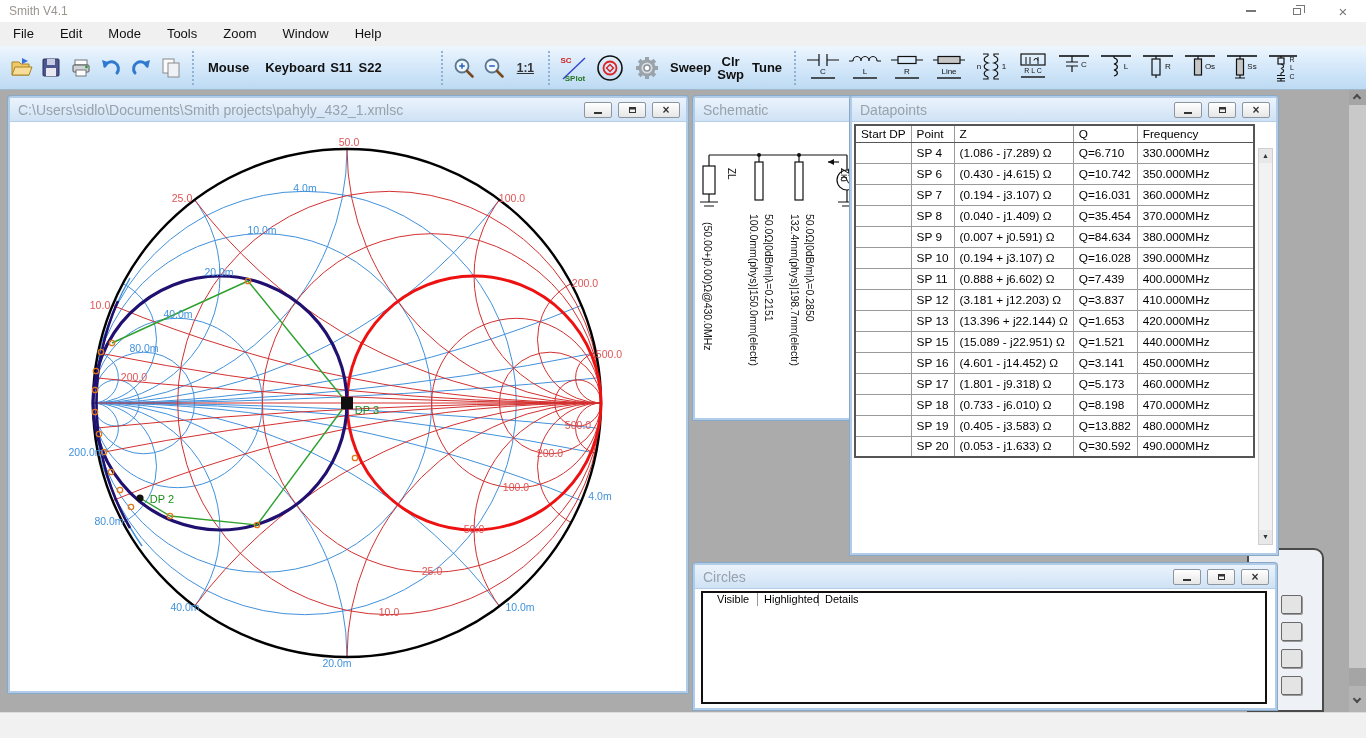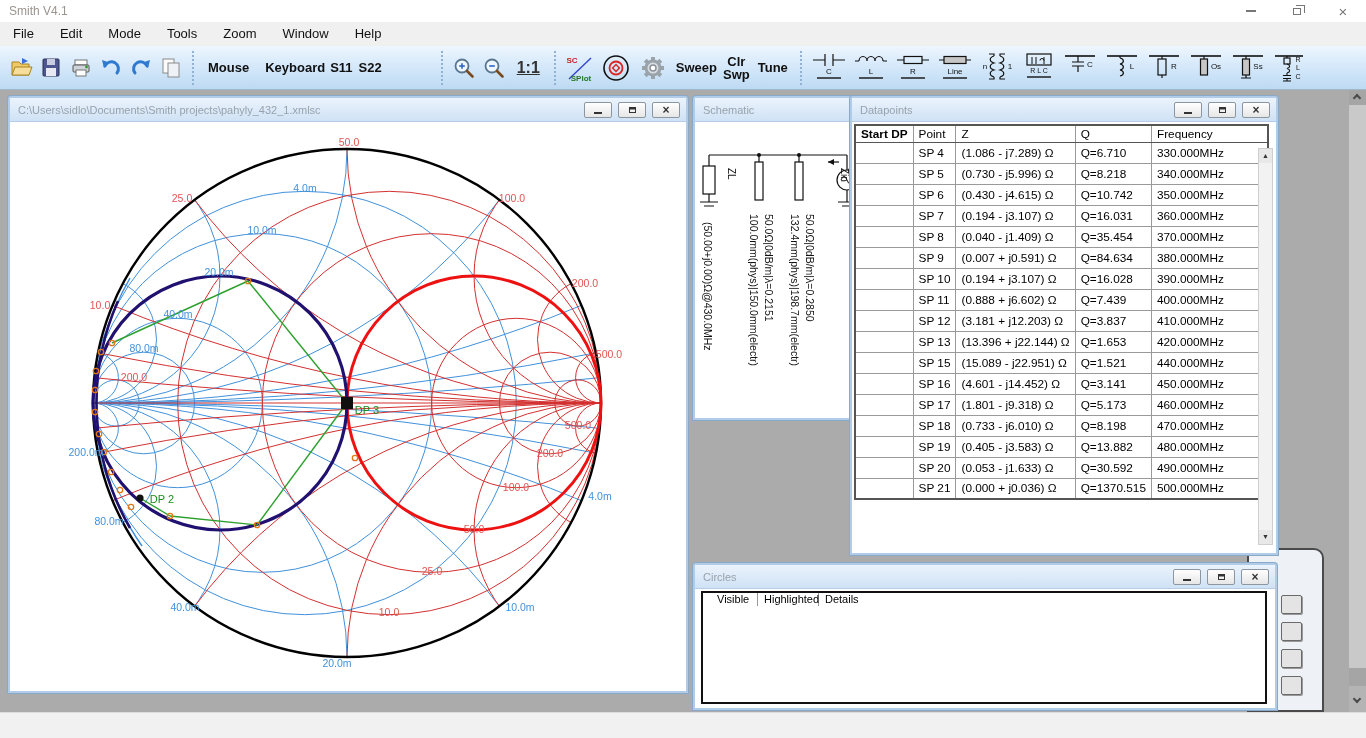--- a/index.html
+++ b/index.html
@@ -17,28 +17,28 @@
   .wc-x { font-size:15px; color:#777; }
 
   .menubar { position:absolute; left:0; top:22px; width:1170px; height:24px; background:#f0f0f0; display:flex; align-items:center; font-size:13px; color:#111; }
   .menu-item { padding:0 13px; line-height:24px; }
 
   .toolbar { position:absolute; left:0; top:46px; width:1366px; height:44px; background:linear-gradient(#eef6fe 0%, #d6e9fa 45%, #bddaf3 100%); display:flex; align-items:center; border-bottom:1px solid #9fb8ce; }
   .tb-sep { align-self:center; height:34px; border-left:2px dotted #8fb2d4; margin:0 6px; }
   .tb-ibtn { width:28px; height:32px; display:flex; align-items:center; justify-content:center; margin:13px 1px; background:transparent; border:none; }
   .tb-text { background:transparent; border:none; font-weight:bold; font-size:13px; color:#101010; padding:0 8px; height:32px; font-family:"Liberation Sans",sans-serif; }
   .tb-clr { display:flex; flex-direction:column; align-items:center; justify-content:center; line-height:13px; }
-  .tb-ratio { font-weight:bold; font-size:16px; color:#333; padding:0 8px;text-decoration:underline; }
+  .tb-ratio { font-weight:bold; font-size:12px; color:#333; padding:0 8px;text-decoration:underline; }
   .tb-comp { width:40px; height:36px; display:flex; align-items:center; justify-content:center; background:transparent; border:none; margin:0 1px; }
 
   
   .mdi { position:absolute; left:0; top:90px; width:1366px; height:622px; background:#ababab; overflow:hidden; }
   .mdiwin { position:absolute; background:#ffffff; border:2px solid #b0cce8; box-shadow:0 0 0 1px #8aa9c6; border-radius:3px 3px 0 0; }
   .mdiwin .wtitle { height:24px; background:linear-gradient(#ebf3fc,#cfe2f5); border-bottom:1px solid #b5cde6; display:flex; align-items:center; border-radius:2px 2px 0 0; }
-  .wtitle-text { margin-left:8px; font-size:11px; color:#98a2ac; white-space:nowrap; overflow:hidden;text-align:right; }
+  .wtitle-text { margin-left:8px; font-size:14px; color:#98a2ac; white-space:nowrap; overflow:hidden;text-align:right; }
   .wbtns { position:absolute; right:6px; top:4px; display:flex; gap:6px; }
   .mdi-btn { width:28px; height:16px; background:linear-gradient(#ffffff,#e6e6e6); border:1px solid #8b96a0; border-radius:2px; display:flex; align-items:center; justify-content:center; }
   .g-min { width:8px; border-bottom:2px solid #333; margin-top:5px; }
   .g-restore { width:7px; height:6px; border:1px solid #333; box-shadow:inset 0 1.5px 0 #333; }
   .g-close { font-size:12px; font-weight:bold; color:#333; line-height:10px; }
   .wclient { position:absolute; left:0; top:24px; right:0; bottom:0; background:#fff; }
 
   
   .dp-table { border-collapse:collapse; margin:2px 0 0 2px; table-layout:fixed; font-size:11.8px; color:#000; }
   .dp-table th, .dp-table td { border:1px solid #9a9a9a; padding:0 5px; text-align:left; font-weight:normal; white-space:nowrap; overflow:hidden; }
@@ -487,44 +487,37 @@
             </span>
           <span class="mdi-btn">
               <span class="g-close">×</span>
             </span>
         </div>
       </div>
       <div class="wclient">
         <table class="dp-table" id="dp-table">
             <thead>
               <tr>
-                <th style="width: 52px; font-weight: bold;">Start DP</th>
+                <th style="width: 52px;">Start DP</th>
                 <th style="width: 37px;">Point</th>
                 <th style="width: 110px;">Z</th>
                 <th style="width: 64px;">Q</th>
                 <th style="width: 117px;">Frequency</th>
               </tr>
             </thead>
             <tbody>
               <tr>
                 <td></td>
                 <td>SP 4</td>
                 <td>(1.086 - j7.289) Ω</td>
                 <td>Q=6.710</td>
                 <td>330.000MHz</td>
               </tr>
               <tr>
                 <td></td>
-                <td>SP 5</td>
-                <td>(0.730 - j5.996) Ω</td>
-                <td>Q=8.218</td>
-                <td>340.000MHz</td>
-              </tr>
-              <tr>
-                <td></td>
                 <td>SP 6</td>
                 <td>(0.430 - j4.615) Ω</td>
                 <td>Q=10.742</td>
                 <td>350.000MHz</td>
               </tr>
               <tr>
                 <td></td>
                 <td>SP 7</td>
                 <td>(0.194 - j3.107) Ω</td>
                 <td>Q=16.031</td>
@@ -606,27 +599,20 @@
                 <td>(0.405 - j3.583) Ω</td>
                 <td>Q=13.882</td>
                 <td>480.000MHz</td>
               </tr>
               <tr>
                 <td></td>
                 <td>SP 20</td>
                 <td>(0.053 - j1.633) Ω</td>
                 <td>Q=30.592</td>
                 <td>490.000MHz</td>
-              </tr>
-              <tr>
-                <td></td>
-                <td>SP 21</td>
-                <td>(0.000 + j0.036) Ω</td>
-                <td>Q=1370.515</td>
-                <td>500.000MHz</td>
               </tr>
             </tbody>
           </table>
         <div class="dp-scroll">
           <div class="sb-up">▲</div>
           <div class="sb-dn">▼</div>
         </div>
       </div>
     </div>
 

